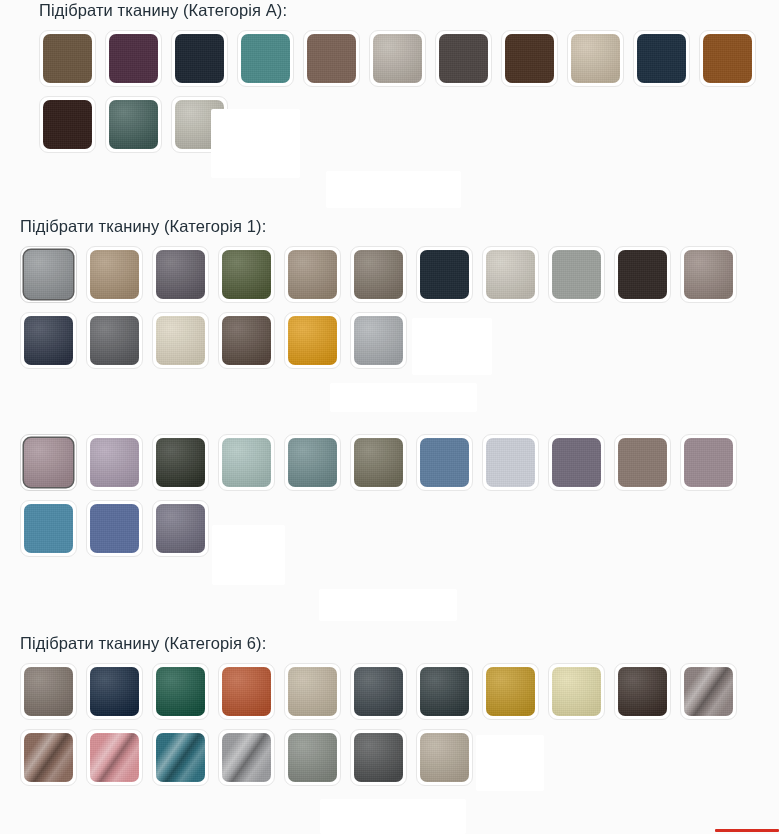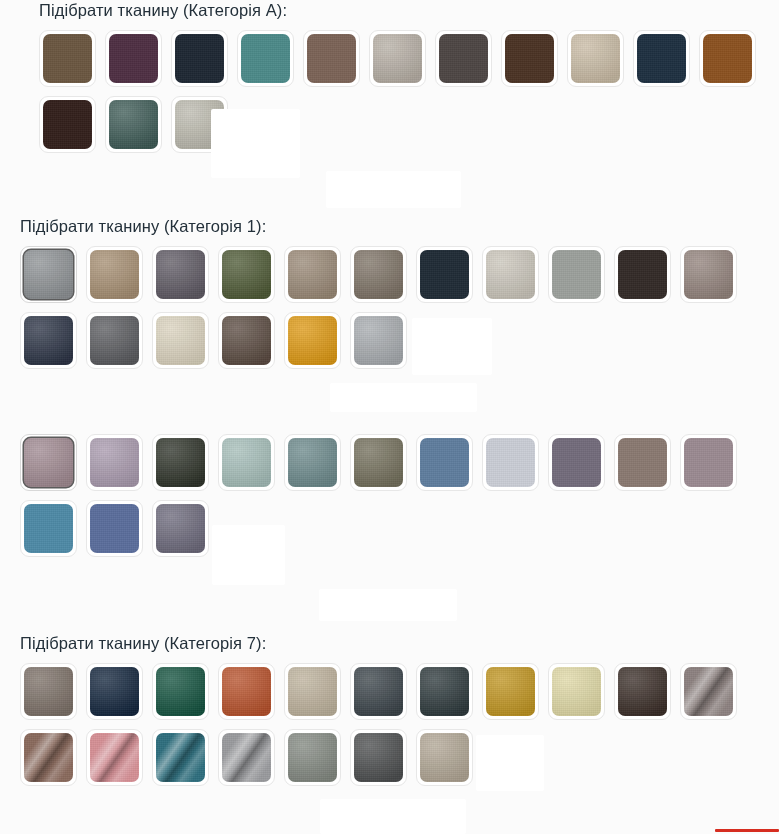--- a/index.html
+++ b/index.html
@@ -253,21 +253,21 @@
         <div class="swatch">
           <div class="chip" style="background: rgb(91, 110, 156);"></div>
         </div>
         <div class="swatch">
           <div class="chip soft" style="background: rgb(109, 106, 124);"></div>
         </div>
       </div>
   </div>
 
   <div class="section" id="sec-3" style="top:633px;">
-    <div class="section-title">Підібрати тканину (Категорія 7):</div>
+    <div class="section-title">Підібрати тканину (Категорія 6):</div>
     <div class="swatch-grid">
         <div class="swatch">
           <div class="chip soft" style="background: rgb(125, 113, 104);"></div>
         </div>
         <div class="swatch">
           <div class="chip soft" style="background: rgb(18, 37, 61);"></div>
         </div>
         <div class="swatch">
           <div class="chip soft" style="background: rgb(19, 83, 63);"></div>
         </div>

